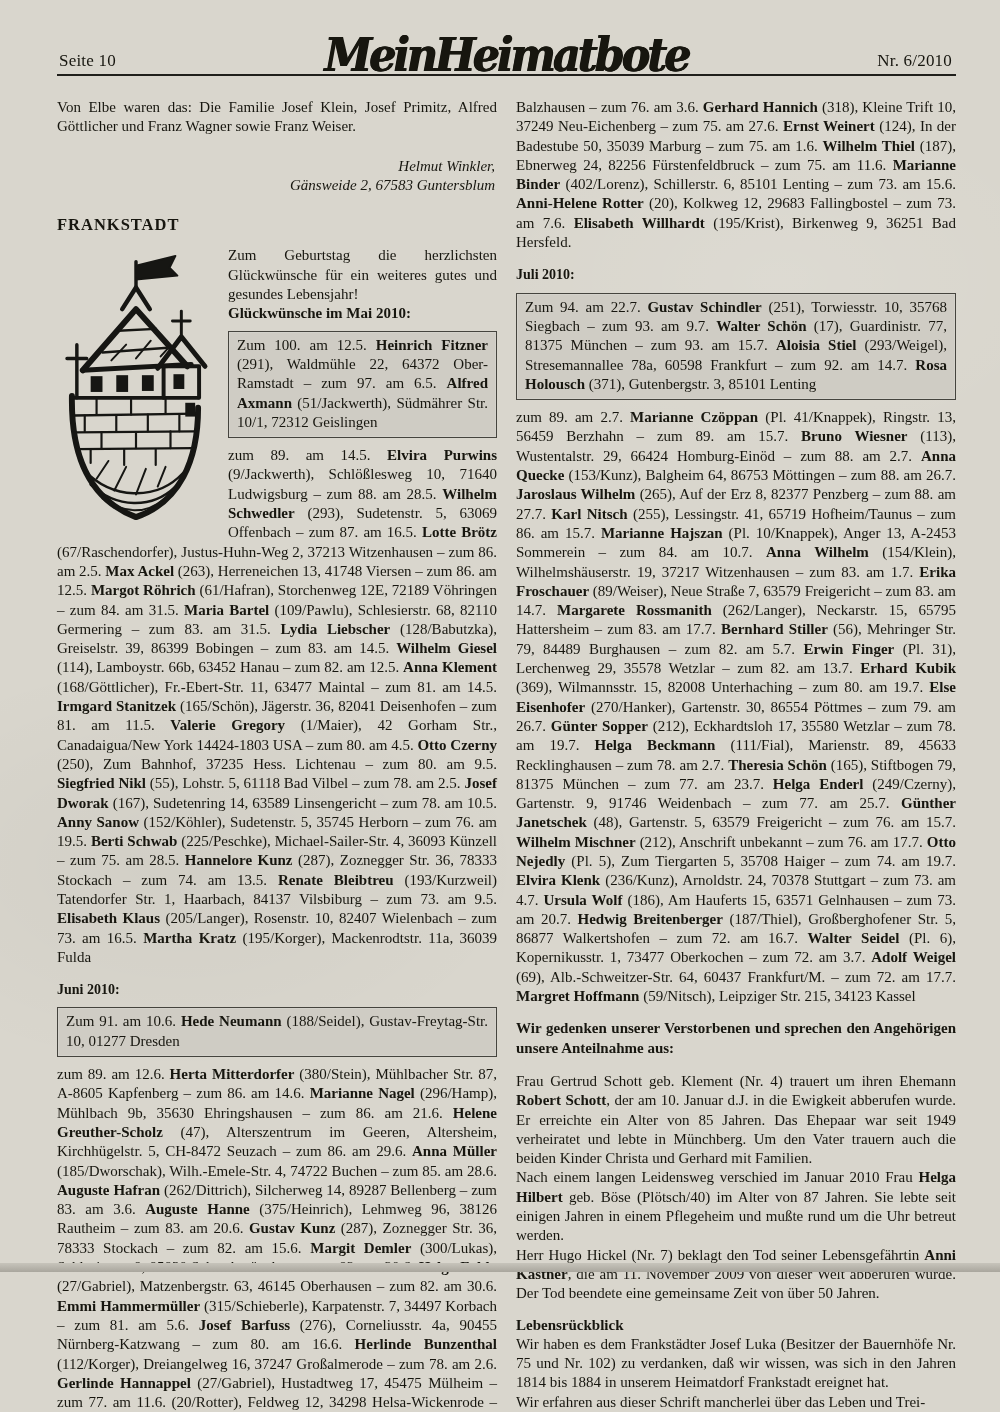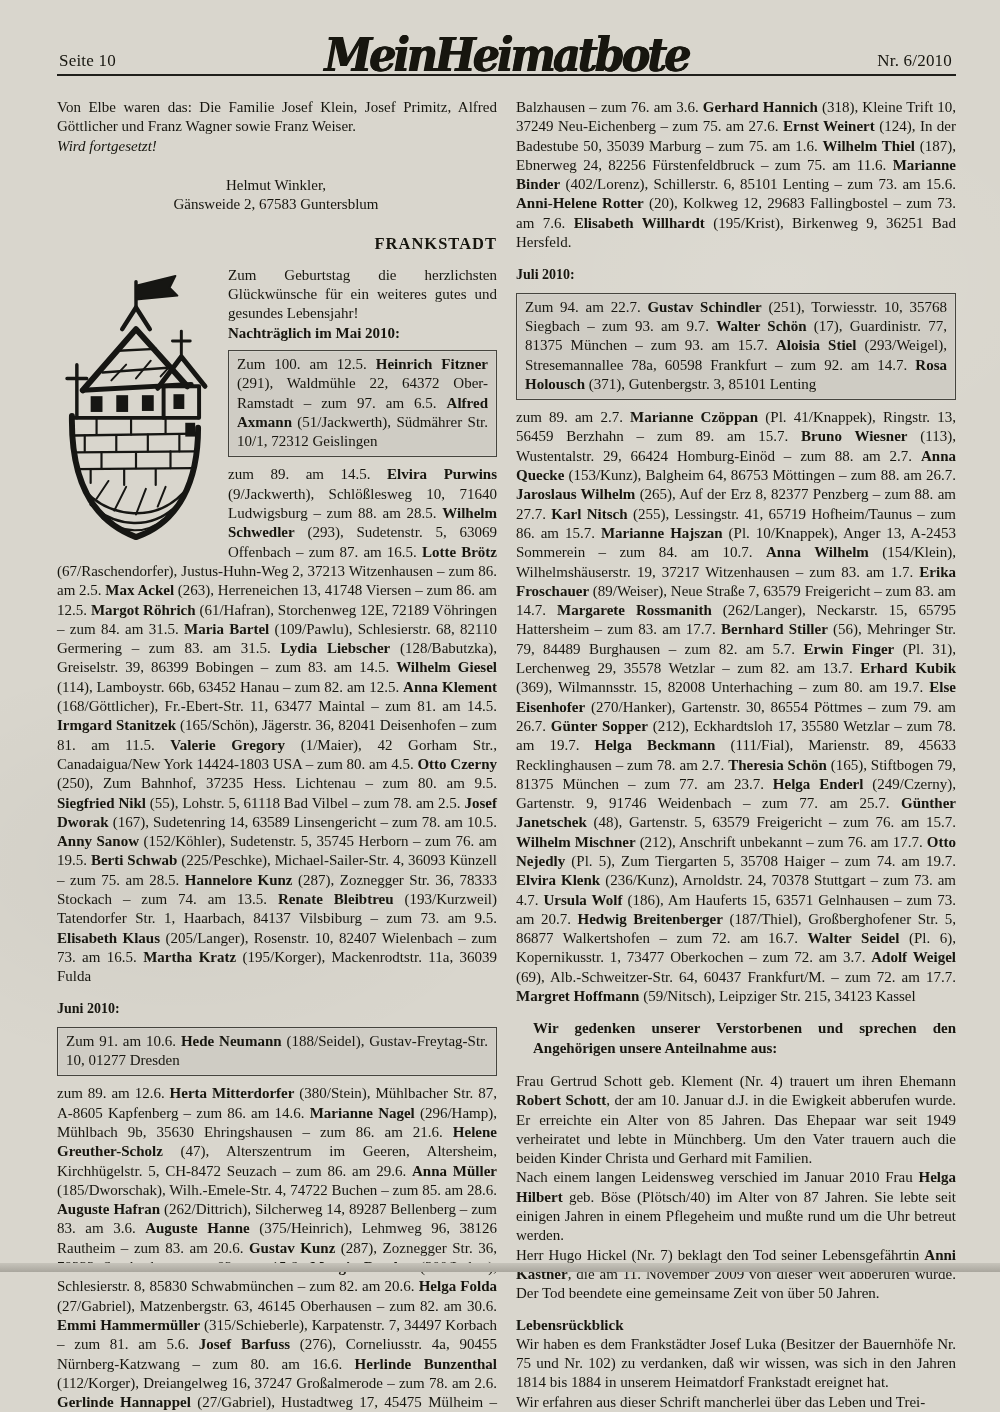--- a/index.html
+++ b/index.html
@@ -36,54 +36,53 @@
     font-family:"DejaVu Serif",serif;font-style:italic;font-weight:bold;
     font-size:43px;letter-spacing:-3px;word-spacing:-12px;white-space:nowrap;
     text-shadow:0.7px 0 #17160f, -0.4px 0 #17160f;
     margin:0;
   }
   
   .columns{display:flex;gap:19px;margin-top:22px;}
   .col{flex:1;min-width:0;font-size:15px;line-height:19.3px;text-align:justify;}
   p{margin:0;}
   .it{font-style:italic;}
-  .author-block{text-align:center;margin:20px 2px 20px 0;}
+  .author-block{text-align:right;font-style:italic;margin:20px 2px 20px 0;}
   .section-title{
-    text-align:right;font-weight:bold;font-size:16.5px;letter-spacing:1px;
+    text-align:left;font-weight:bold;font-size:16.5px;letter-spacing:1px;
     margin:2px 0 12px;
   }
   .bold{font-weight:bold;}
   .month-head{font-weight:bold;font-size:14px;margin:13px 0 8px;clear:left;}
   .hbox{
     border:1px solid #45443e;background:#cfccc4;
     padding:4px 8px 5px;margin:7px 0 8px;overflow:hidden;
     box-shadow:0 0 0 1px rgba(255,255,255,0.12) inset;
   }
   .crest{float:left;width:158px;height:276px;margin:4px 13px 2px 0;}
-  .memorial-head{font-weight:bold;margin-top:13px;margin-left:17px;}
+  .memorial-head{font-weight:bold;margin-top:13px;}
   .obit{margin-top:0;}
   .obit-first{margin-top:14px;}
   .retro-head{font-weight:bold;margin-top:12px;}
 </style>
 </head>
 <body>
 
 <div class="page">
 
   <div class="header">
     <span class="page-num">Seite 10</span>
     <h1 class="masthead">Mein Heimatbote</h1>
     <span class="issue-num">Nr. 6/2010</span>
   </div>
 
   <div class="columns">
 
     <div class="col">
       <p>Von Elbe waren das: Die Familie Josef Klein, Josef Primitz, Alfred Göttlicher und Franz Wagner sowie Franz Weiser.</p>
-      <p class="it">Wird fortgesetzt!</p>
 
       <div class="author-block">
         <div>Helmut Winkler,</div>
         <div>Gänsweide 2, 67583 Guntersblum</div>
       </div>
 
       <h2 class="section-title">FRANKSTADT</h2>
 
       <div>
         <svg class="crest" viewBox="0 0 160 280" fill="none" stroke="#161613" stroke-linecap="round" stroke-linejoin="round">
@@ -116,21 +115,21 @@
           <path d="M20 150 L20 96 M10 110 L30 110" stroke-width="3.5"></path>
 
           <path d="M108 150 L108 118 L144 118 L144 150" stroke-width="4"></path>
           <path d="M102 120 L126 88 L150 118" stroke-width="5"></path>
           <path d="M126 88 L126 62 M117 72 L135 72" stroke-width="3"></path>
           <rect x="118" y="126" width="11" height="15" fill="#161613" stroke="none"></rect>
           <rect x="130" y="155" width="10" height="14" fill="#161613" stroke="none"></rect>
         </svg>
 
         <p>Zum Geburtstag die herzlichsten Glückwünsche für ein weiteres gutes und gesundes Lebensjahr!</p>
-        <p class="bold">Nachträglich im Mai 2010:</p>
+        <p class="bold">Glückwünsche im Mai 2010:</p>
 
         <div class="hbox">
           <p>Zum 100. am 12.5. <b>Heinrich Fitzner</b> (291), Waldmühle 22, 64372 Ober-Ramstadt – zum 97. am 6.5. <b>Alfred Axmann</b> (51/Jackwerth), Südmährer Str. 10/1, 72312 Geislingen</p>
         </div>
 
         <p>zum 89. am 14.5. <b>Elvira Purwins</b> (9/Jackwerth), Schlößlesweg 10, 71640 Ludwigsburg – zum 88. am 28.5. <b>Wilhelm Schwedler</b> (293), Sudetenstr. 5, 63069 Offenbach – zum 87. am 16.5. <b>Lotte Brötz</b> (67/Raschendorfer), Justus-Huhn-Weg 2, 37213 Witzenhausen – zum 86. am 2.5. <b>Max Ackel</b> (263), Herreneichen 13, 41748 Viersen – zum 86. am 12.5. <b>Margot Röhrich</b> (61/Hafran), Storchenweg 12E, 72189 Vöhringen – zum 84. am 31.5. <b>Maria Bartel</b> (109/Pawlu), Schlesierstr. 68, 82110 Germering – zum 83. am 31.5. <b>Lydia Liebscher</b> (128/Babutzka), Greiselstr. 39, 86399 Bobingen – zum 83. am 14.5. <b>Wilhelm Giesel</b> (114), Lamboystr. 66b, 63452 Hanau – zum 82. am 12.5. <b>Anna Klement</b> (168/Göttlicher), Fr.-Ebert-Str. 11, 63477 Maintal – zum 81. am 14.5. <b>Irmgard Stanitzek</b> (165/Schön), Jägerstr. 36, 82041 Deisenhofen – zum 81. am 11.5. <b>Valerie Gregory</b> (1/Maier), 42 Gorham Str., Canadaigua/New York 14424-1803 USA – zum 80. am 4.5. <b>Otto Czerny</b> (250), Zum Bahnhof, 37235 Hess. Lichtenau – zum 80. am 9.5. <b>Siegfried Nikl</b> (55), Lohstr. 5, 61118 Bad Vilbel – zum 78. am 2.5. <b>Josef Dworak</b> (167), Sudetenring 14, 63589 Linsengericht – zum 78. am 10.5. <b>Anny Sanow</b> (152/Köhler), Sudetenstr. 5, 35745 Herborn – zum 76. am 19.5. <b>Berti Schwab</b> (225/Peschke), Michael-Sailer-Str. 4, 36093 Künzell – zum 75. am 28.5. <b>Hannelore Kunz</b> (287), Zoznegger Str. 36, 78333 Stockach – zum 74. am 13.5. <b>Renate Bleibtreu</b> (193/Kurzweil) Tatendorfer Str. 1, Haarbach, 84137 Vilsbiburg – zum 73. am 9.5. <b>Elisabeth Klaus</b> (205/Langer), Rosenstr. 10, 82407 Wielenbach – zum 73. am 16.5. <b>Martha Kratz</b> (195/Korger), Mackenrodtstr. 11a, 36039 Fulda</p>
       </div>
 
       <h3 class="month-head">Juni 2010:</h3>
       <div class="hbox">

